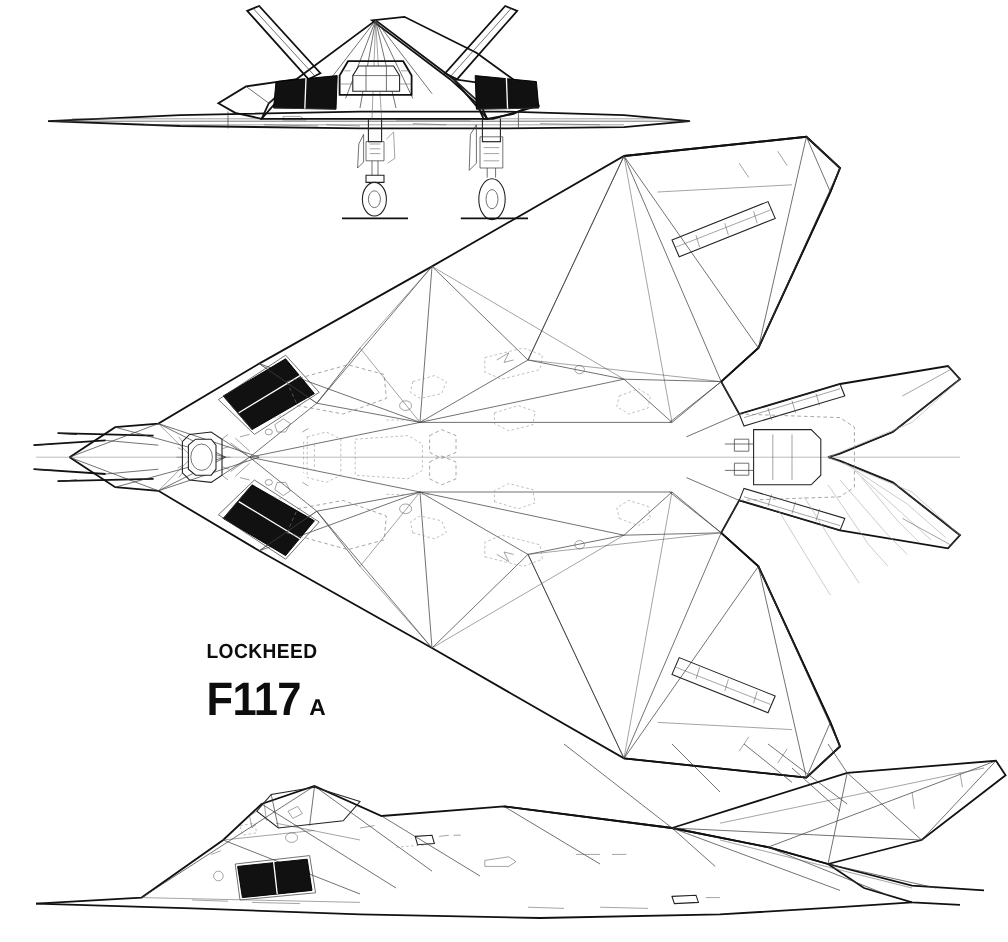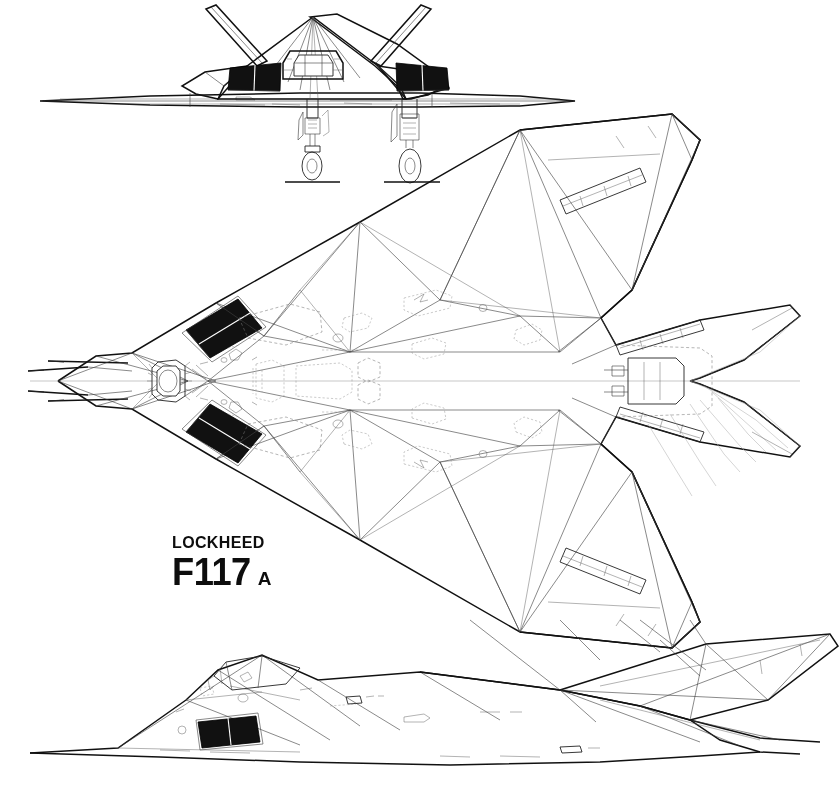--- a/index.html
+++ b/index.html
@@ -47,21 +47,21 @@
     font-size: 17px;
     letter-spacing: 0.4px;
     color: #0d0d0d;
     line-height: 19px;
     transform: scaleX(0.94);
     transform-origin: left center;
   }
   .model-line {
     display: flex;
     align-items: baseline;
-    margin-top: 0;
+    margin-top: 12px;
   }
   .model {
     font-family: "Liberation Sans", sans-serif;
     font-weight: bold;
     font-size: 39px;
     letter-spacing: -0.5px;
     color: #0d0d0d;
     line-height: 40px;
     transform: scaleX(0.93);
     transform-origin: left center;

